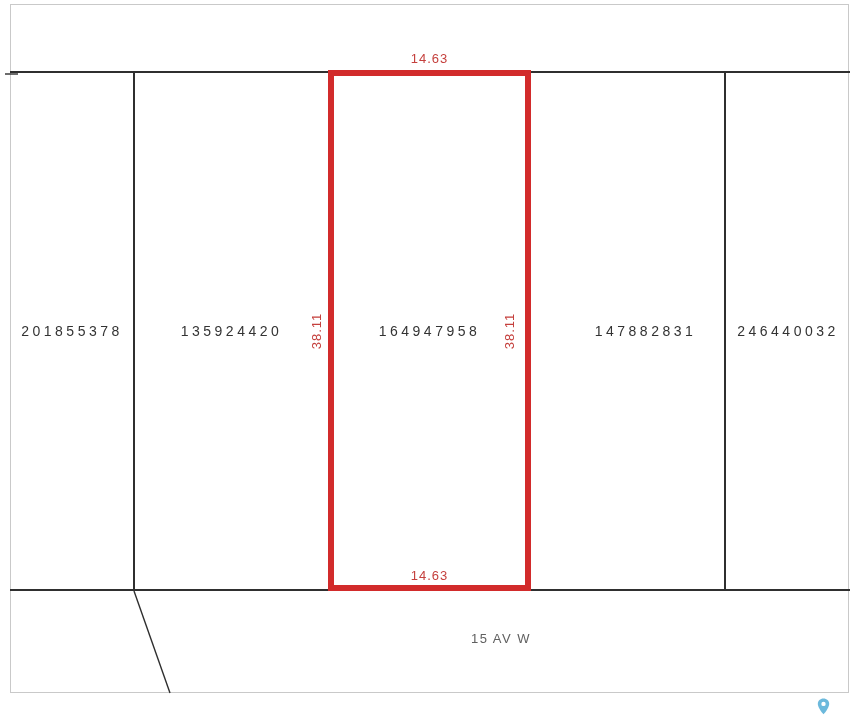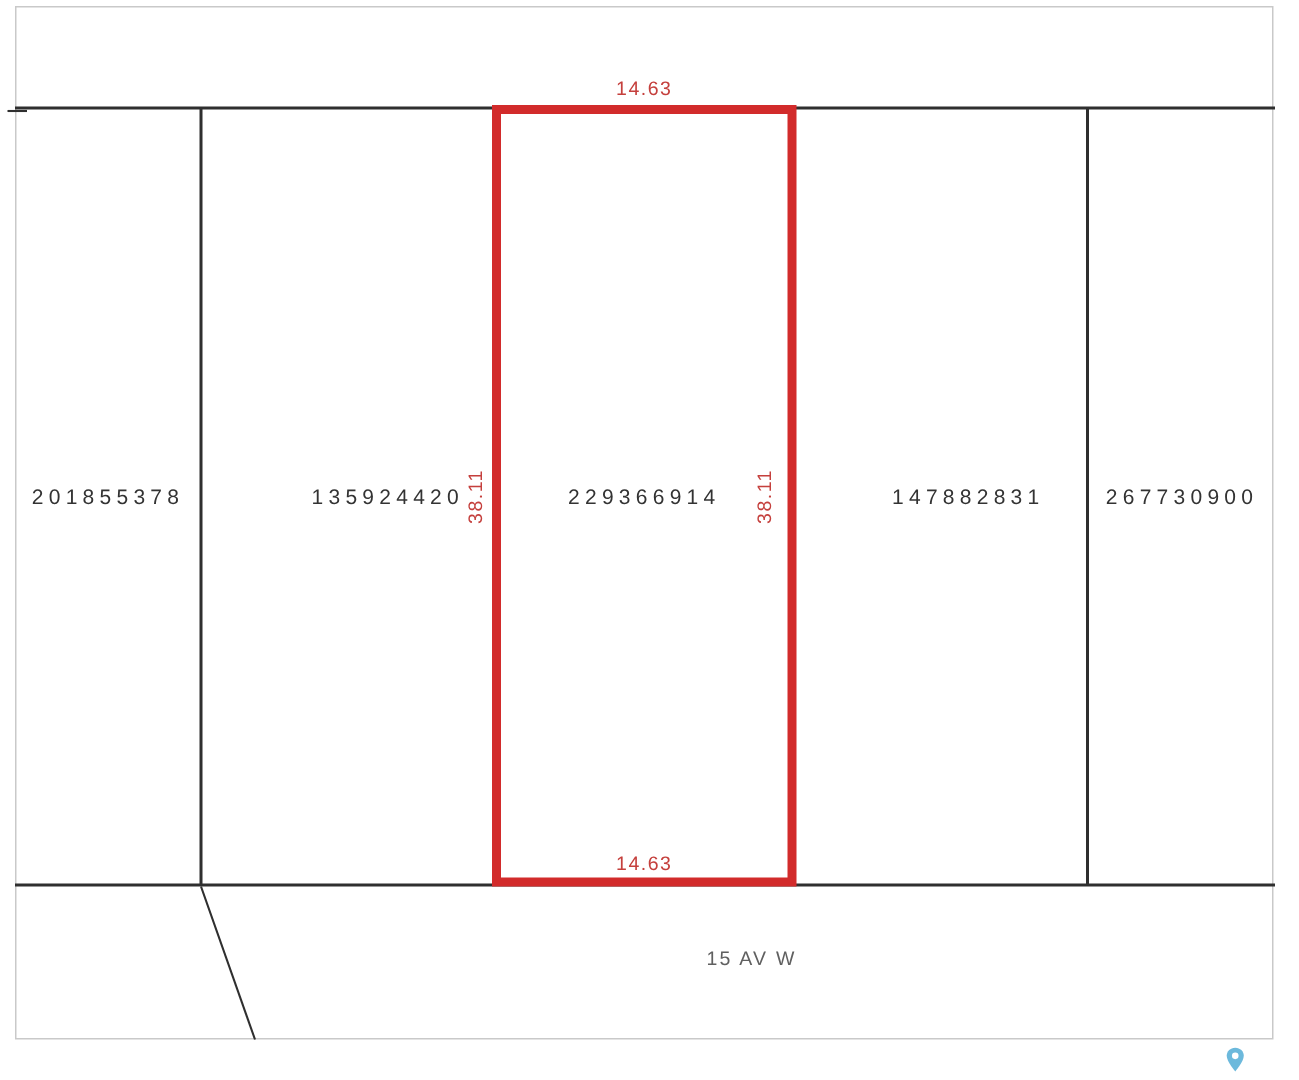--- a/index.html
+++ b/index.html
@@ -53,21 +53,21 @@
     align-items: center;
     justify-content: center;
   }
   .parcel-label {
     font-size: 14px;
     letter-spacing: 3.5px;
     color: #333333;
     white-space: nowrap;
   }
   .p1 { left: 11px;  width: 122px; }
-  .p2 { left: 135px; width: 193px; margin-left: 27px; }
+  .p2 { left: 135px; width: 193px; }
   .p3 { left: 328px; width: 203px; }
   .p4 { left: 531px; width: 229px; }
   .p5 { left: 726px; width: 124px; }
   
   .sel-outline {
     position: absolute;
     left: 328px;
     top: 70px;
     width: 203px;
     height: 521px;
@@ -139,27 +139,27 @@
     <line x1="5" y1="74" x2="18" y2="74" stroke="#2f2f2f" stroke-width="1.4"></line>
   </svg>
 
   <div class="parcel p1">
     <span class="parcel-label">201855378</span>
   </div>
   <div class="parcel p2">
     <span class="parcel-label">135924420</span>
   </div>
   <div class="parcel p3">
-    <span class="parcel-label">229366914</span>
+    <span class="parcel-label">164947958</span>
   </div>
   <div class="parcel p4">
     <span class="parcel-label">147882831</span>
   </div>
   <div class="parcel p5">
-    <span class="parcel-label">267730900</span>
+    <span class="parcel-label">246440032</span>
   </div>
 
   <div class="sel-outline"></div>
 
   <div class="dim top">14.63</div>
   <div class="dim bottom">14.63</div>
   <div class="dim rot left">38.11</div>
   <div class="dim rot right">38.11</div>
 
   <div class="street-label">15 AV W</div>

